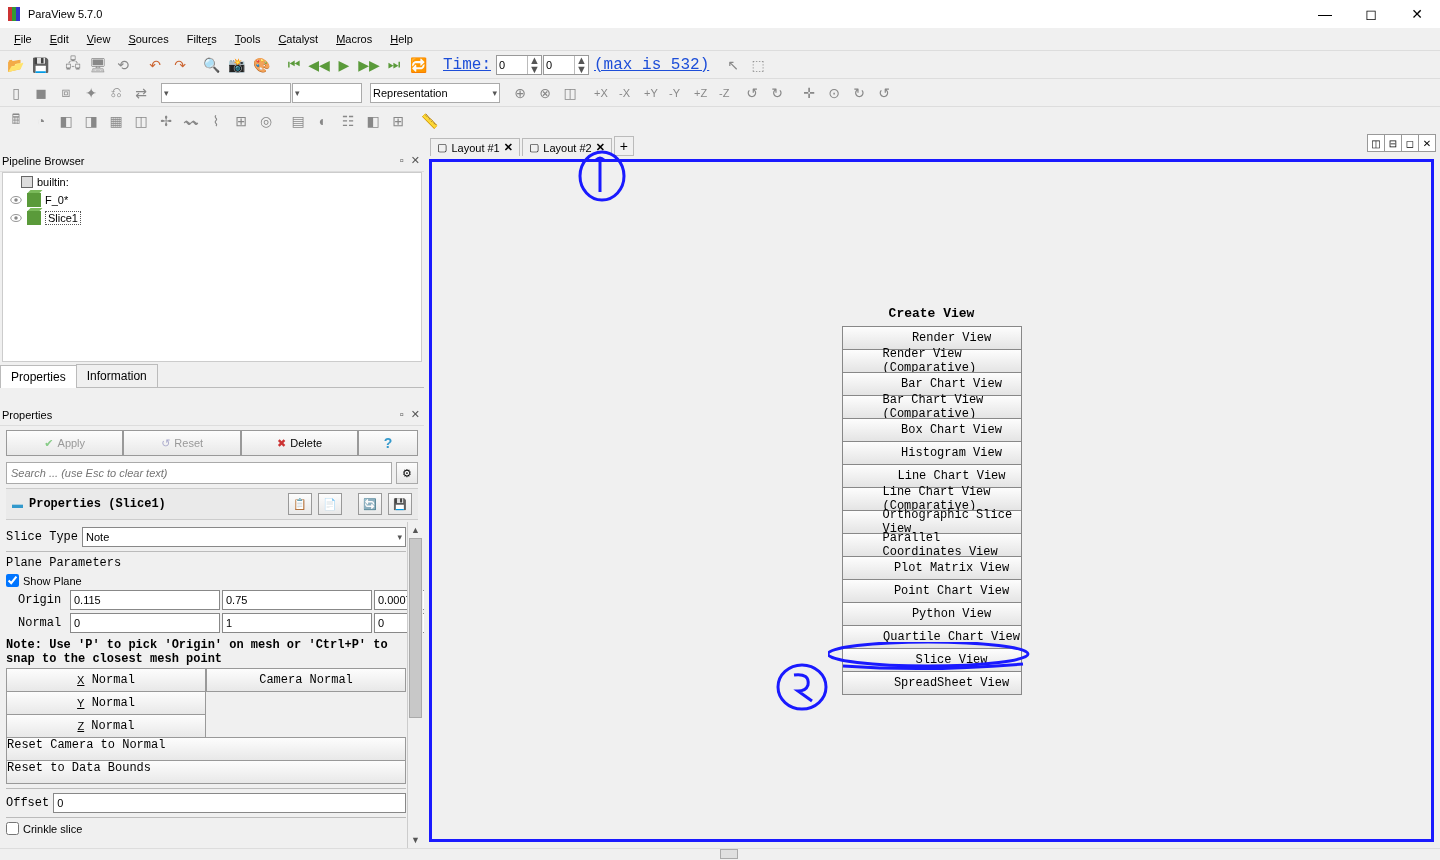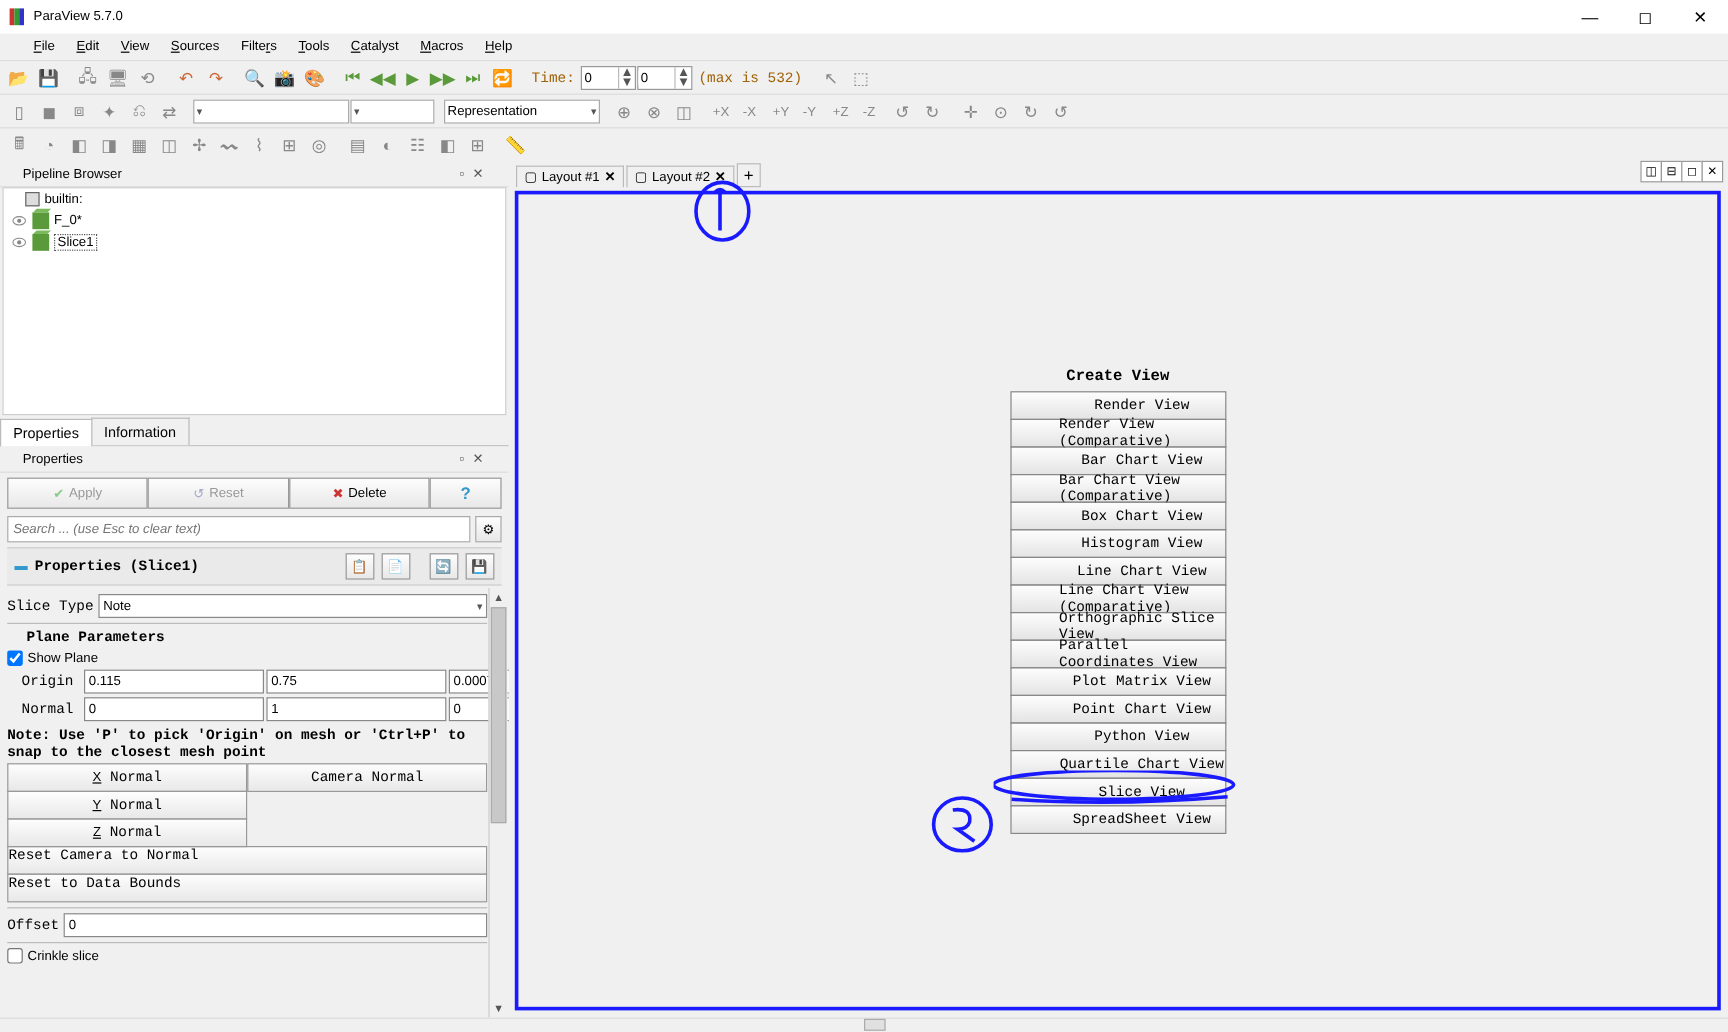--- a/index.html
+++ b/index.html
@@ -2,36 +2,36 @@
 <html><head>
 <meta charset="utf-8">
 <style>
 * { box-sizing: border-box; margin: 0; padding: 0; font-family: Tahoma, "Microsoft YaHei", sans-serif; font-size: 11px; }
 body { background: #f0f0f0; width: 1440px; height: 860px; overflow: hidden; position: relative; }
 .titlebar { height: 28px; background: #fff; display: flex; align-items: center; padding: 0 8px; position: relative; }
 .logo { width: 14px; height: 14px; margin-right: 6px; display:inline-flex; }
 .logo span { width:4px; height:14px; display:inline-block;}
 .winbtns { position: absolute; right: 0; top: 0; display: flex; }
 .winbtn { width: 46px; height: 28px; display: flex; align-items: center; justify-content: center; font-size: 14px; cursor: pointer; }
-.menubar { height: 22px; display: flex; align-items: center; padding: 0 20px; gap: 2px; background:#f0f0f0; }
+.menubar { height: 22px; display: flex; align-items: center; padding: 0 6px; gap: 2px; background:#f0f0f0; }
 .menubar span { padding: 2px 8px; cursor: pointer; }
 .menubar span u { text-decoration: underline; }
 .toolbar { height: 28px; display: flex; align-items: center; padding: 1px 4px; gap: 1px; border-top: 1px solid #ddd; background:#f0f0f0;}
 .tbtn { width: 24px; height: 24px; border: 1px solid transparent; display: flex; align-items: center; justify-content: center; color: #888; font-size:14px; border-radius:2px;}
 .tbtn svg { width:16px; height:16px; }
 .sep { width: 6px; }
 .combo { height: 20px; border: 1px solid #aaa; background: #fff; min-width: 130px; font-size:11px; padding:0 2px; display:flex; align-items:center; justify-content:space-between;}
 .combo::after{content:"▾"; font-size:9px; color:#555;}
-.tlabel { padding: 0 4px; color:#a16207; font-family: "Courier New", monospace; font-size:12px;}
+.tlabel { padding: 0 4px; color:#1d4ed8; font-family: "Courier New", monospace; font-size:16px;text-decoration:underline;}
 .spinbox { width:46px; height:20px; border:1px solid #999; background:#fff; display:flex; align-items:center;}
 .spinbox input{border:none; width:30px; font-size:11px; padding-left:2px; outline:none;}
 .spinbox .arrows{width:14px; height:18px; border-left:1px solid #bbb; display:flex; flex-direction:column; font-size:7px; line-height:9px; text-align:center; color:#555;}
 .main { display: flex; height: calc(100% - 28px - 22px - 28px - 28px - 28px - 12px); }
 .left { width: 424px; display: flex; flex-direction: column; background:#f0f0f0;}
-.panel-header { height: 22px; display: flex; align-items: center; justify-content: space-between; padding: 0 19px; background:#f0f0f0; border-bottom:1px solid #ddd;}
+.panel-header { height: 22px; display: flex; align-items: center; justify-content: space-between; padding: 0 2px; background:#f0f0f0; border-bottom:1px solid #ddd;margin-top:16px;}
 .panel-header .controls { font-size:11px; color:#555; letter-spacing:2px; cursor:pointer;}
 .pipeline { flex: 0 0 190px; overflow: auto; background:#fff; border:1px solid #ccc; margin:0 2px;}
 .tree-item { display:flex; align-items:center; height:18px; padding-left:18px; gap:4px; font-family:"Courier New",monospace; font-size:12px;}
 .tree-item.child { padding-left: 6px; }
 .eye{width:14px; height:14px; display:inline-block;}
 .cube { width:14px; height:14px; background:#5a9a3a; display:inline-block; position:relative;}
 .cube::before{content:""; position:absolute; top:-3px; left:2px; width:12px; height:3px; background:#7aba5a; transform:skewX(-45deg);}
 .serv { width:12px; height:12px; border:1px solid #666; display:inline-block; background:#ddd;}
 .boxed { border:1px dotted #555; padding:0 2px;}
 .tabs { display:flex; height:24px; border-bottom:1px solid #bbb; margin-top:2px;}
@@ -71,21 +71,21 @@
 .view-ctrl{position:absolute; right:4px; top:0; display:flex; gap:0;}
 .vcbtn{width:18px; height:18px; border:1px solid #999; background:#fff; display:flex; align-items:center; justify-content:center; font-size:10px; cursor:pointer; margin-left:-1px;}
 .viewport{flex:1; border:3px solid #1a1aff; margin:3px 6px 6px 3px; background:#f0f0f0; position:relative; display:flex; align-items:center; justify-content:center;}
 .createview{display:flex; flex-direction:column; align-items:center; gap:0;}
 .cvtitle{font-family:"Courier New",monospace; font-weight:bold; font-size:13px; margin-bottom:6px;}
 .cvbtn{width:180px; height:24px; border:1px solid #888; background:linear-gradient(#fdfdfd,#e4e4e4); font-family:"Courier New",monospace; font-size:12px; cursor:pointer; margin-top:-1px; display:flex; align-items:center; justify-content:center;padding-left:40px;}
 .annot{position:absolute; pointer-events:none;}
 .statusbar{height:12px; background:#f0f0f0; border-top:1px solid #ddd; position:relative;}
 .statusbar .grip{position:absolute; left:50%; width:18px; height:10px; border:1px solid #aaa; background:#e0e0e0;}
 hr.divider{border:none; border-top:1px solid #bbb; margin:4px 0;}
-.bold-hdr{font-family:"Courier New",monospace; font-weight:bold; font-size:12px; margin:4px 16px;}
+.bold-hdr{font-family:"Courier New",monospace; font-weight:normal; font-size:12px; margin:4px 0;}
 </style>
 </head>
 <body>
 
 <div class="titlebar">
   <span class="logo">
     <span style="background:#c33"></span>
       <span style="background:#393"></span>
       <span style="background:#33c"></span>
   </span>

